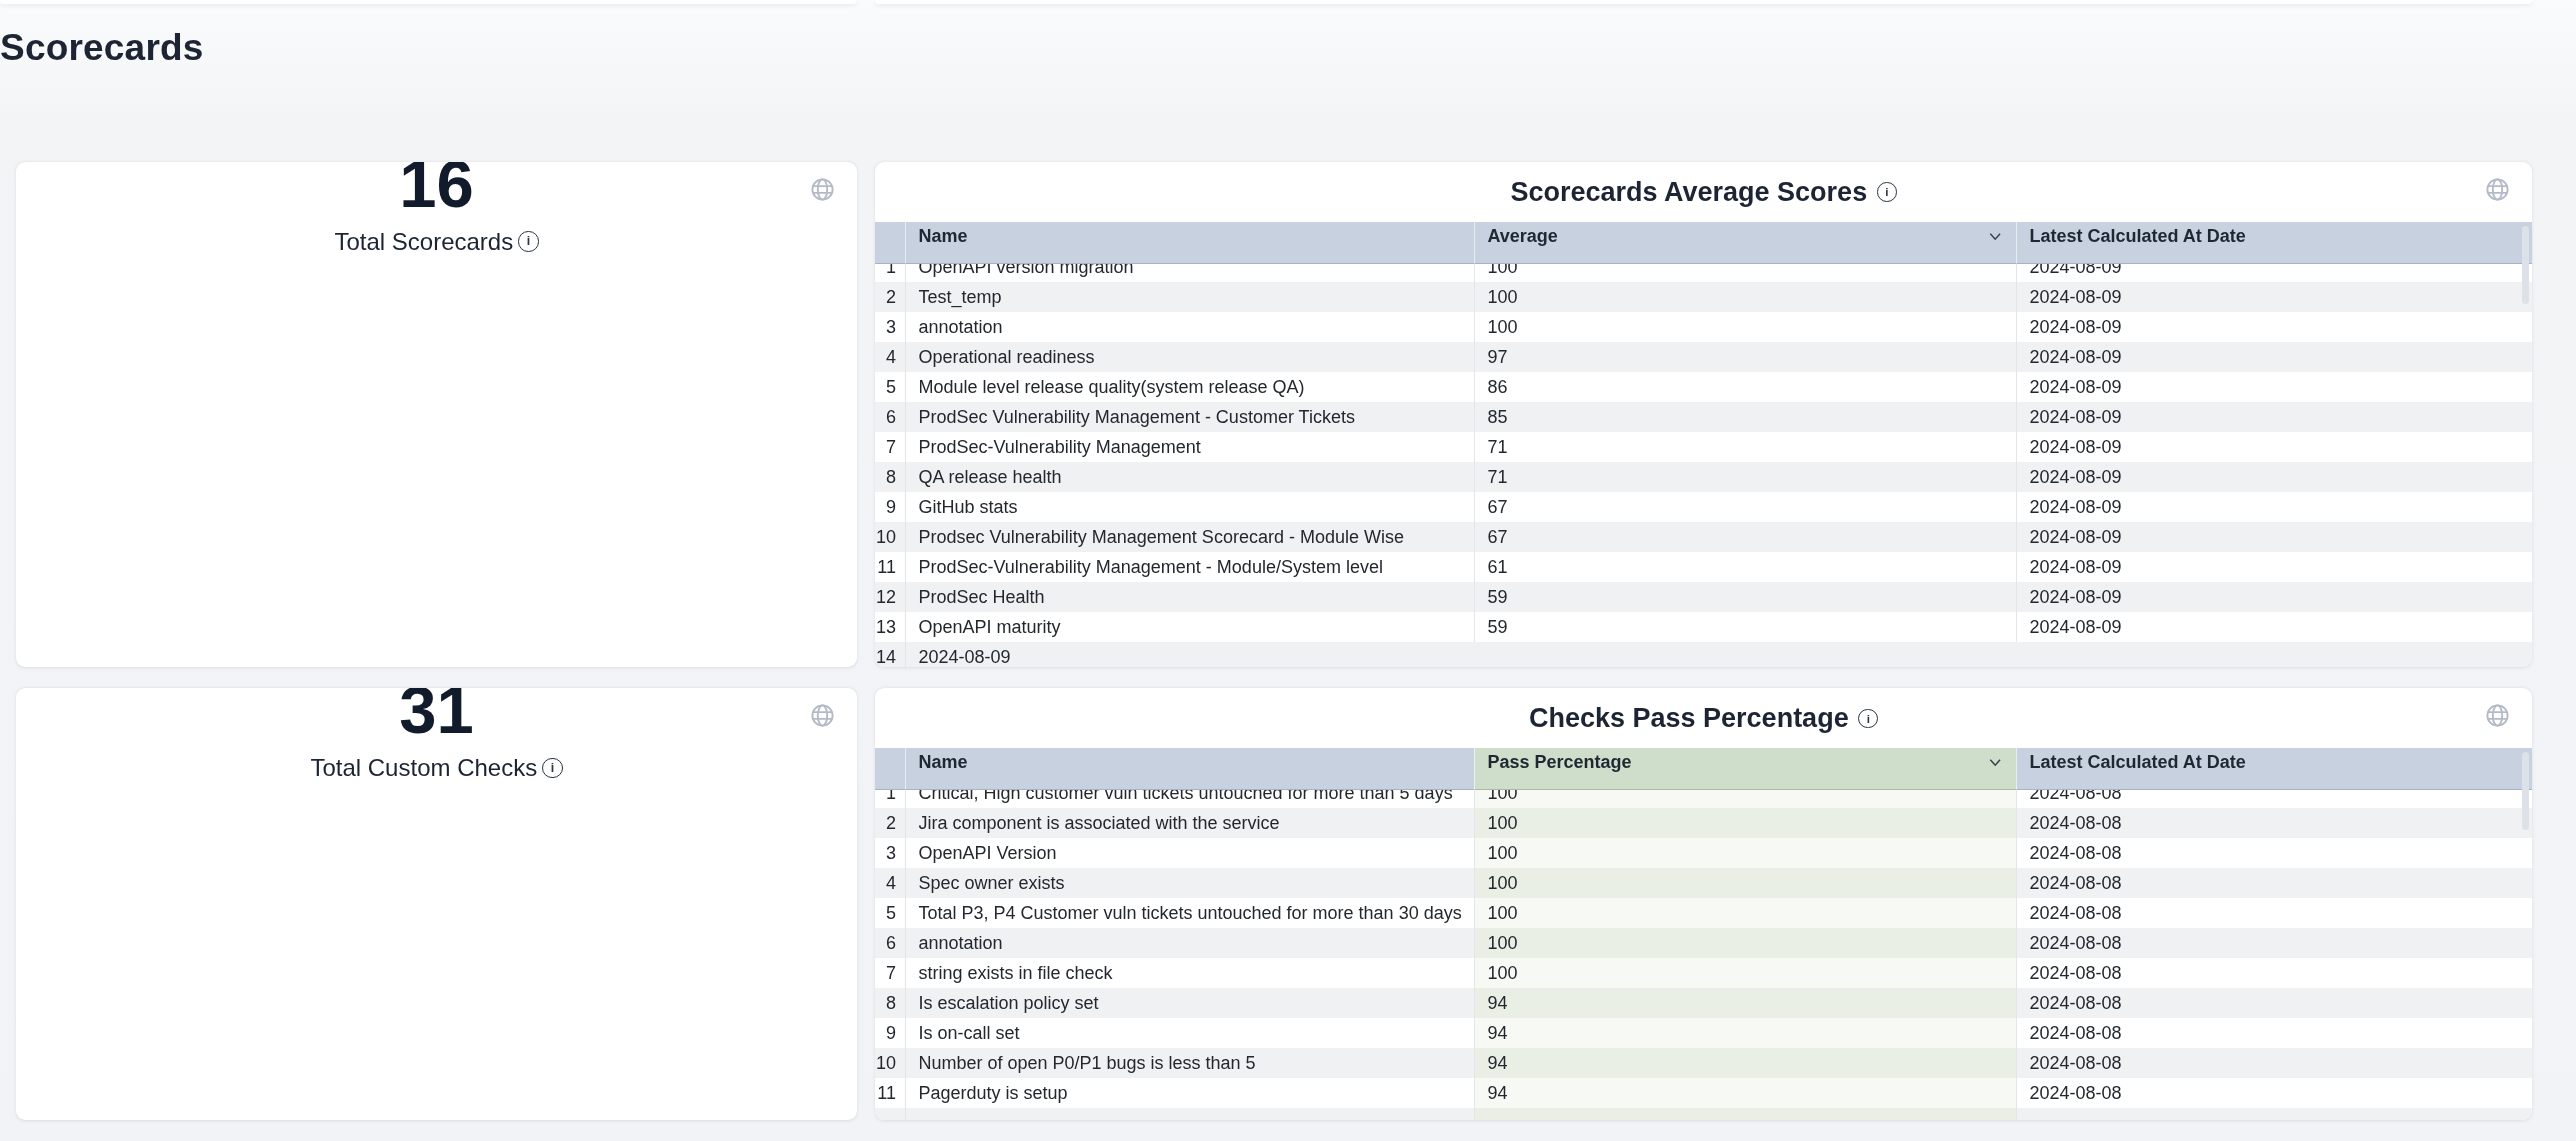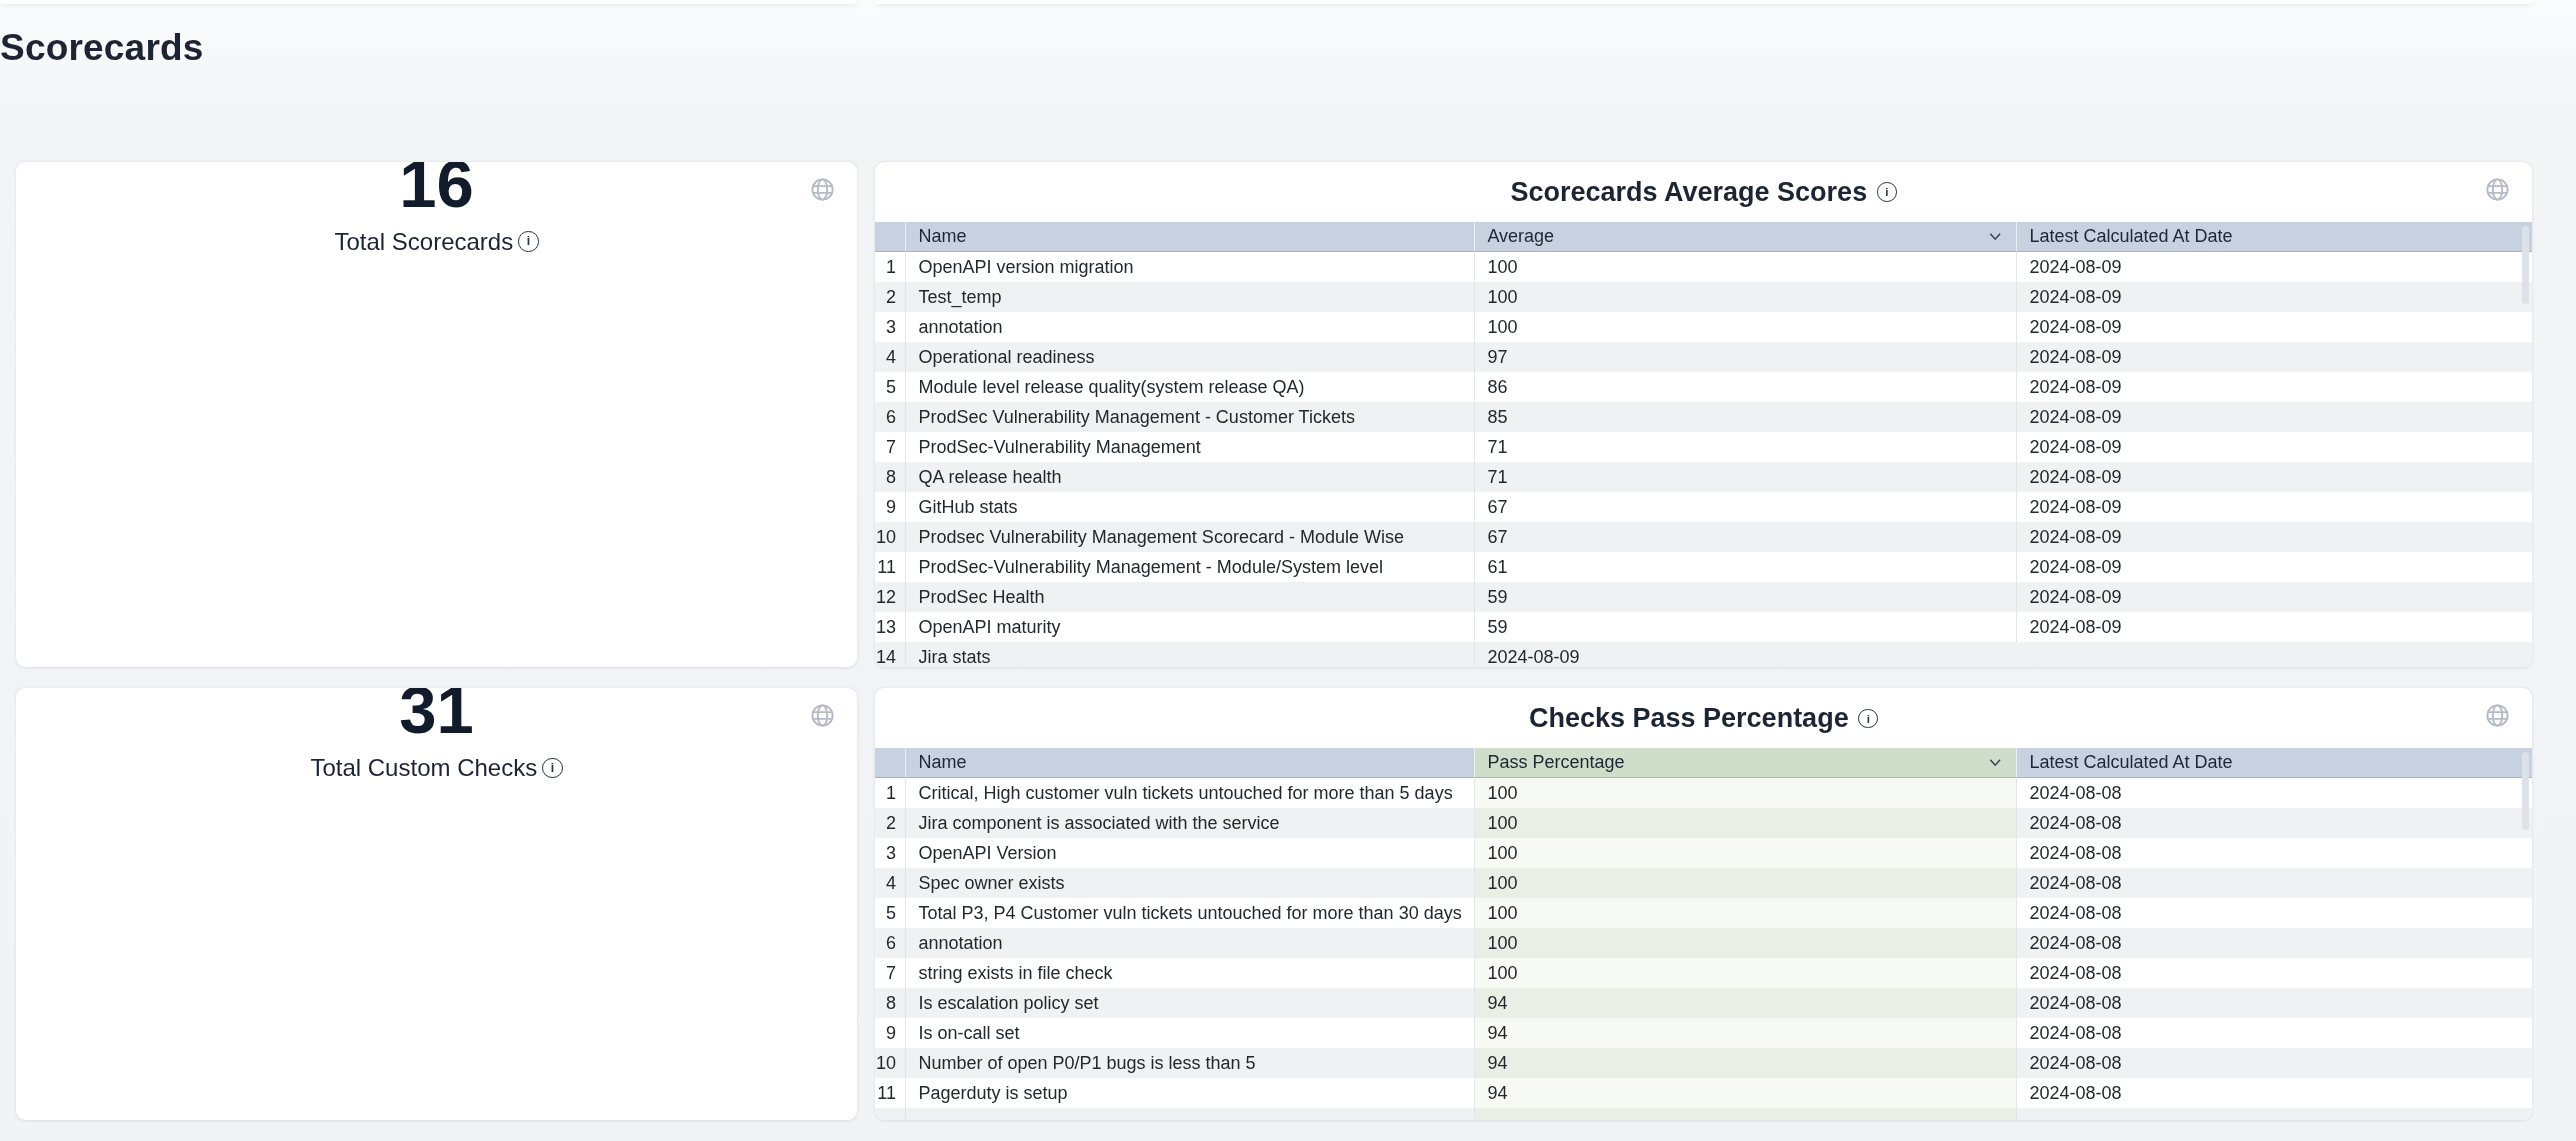--- a/index.html
+++ b/index.html
@@ -66,22 +66,22 @@
   }
   .table-title { font-size: 27px; font-weight: 600; color: #1d2534; }
 
   .dtable { width: 100%; font-size: 18px; }
   .trow, .thead-row {
     display: grid;
     grid-template-columns: 30px 569px 542px 1fr;
     height: 30px; align-items: center;
   }
   .thead-row .cell {
-    background: #c7d1df; font-weight: 400; color: #1f2733;
-    height: 30px; line-height: 29px;
+    background: #c7d1df; font-weight: 700; color: #1f2733;
+    height: 42px; line-height: 29px;
     border-bottom: 0.9px solid #a7b3c3;
     position: relative;
   }
   .thead-row .cell + .cell { border-left: 0.9px solid rgba(255,255,255,.6); }
   .thead-row .cell.green { background: #cfdeca; border-bottom-color: #a9bb9f; }
   .cell { white-space: nowrap; overflow: hidden; }
   .cell.c-name, .cell.c-val, .cell.c-date { padding-left: 12.4px; }
   .cell.c-idx { text-align: right; padding-right: 9px; color: #23282f; }
   .trow .cell + .cell { border-left: 0.9px solid #e3e5e9; }
   .trow { background: #fff; color: #23282f; }
@@ -221,21 +221,20 @@
           <div class="cell c-date">2024-08-09</div>
         </div>
         <div class="trow odd">
           <div class="cell c-idx">13</div>
           <div class="cell c-name">OpenAPI maturity</div>
           <div class="cell c-val">59</div>
           <div class="cell c-date">2024-08-09</div>
         </div>
         <div class="trow even">
           <div class="cell c-idx">14</div>
-          <div class="cell c-name">Jira stats</div>
           <div class="cell c-date">2024-08-09</div>
         </div>
       </div>
     <div class="scrollbar-thumb"></div>
   </section>
 
   <section class="card stat-card">
     <button class="globe-btn" aria-label="globe">
       <svg viewBox="0 0 24 24" fill="none" stroke="currentColor" stroke-width="1.7">
         <circle cx="12" cy="12" r="9"></circle>

